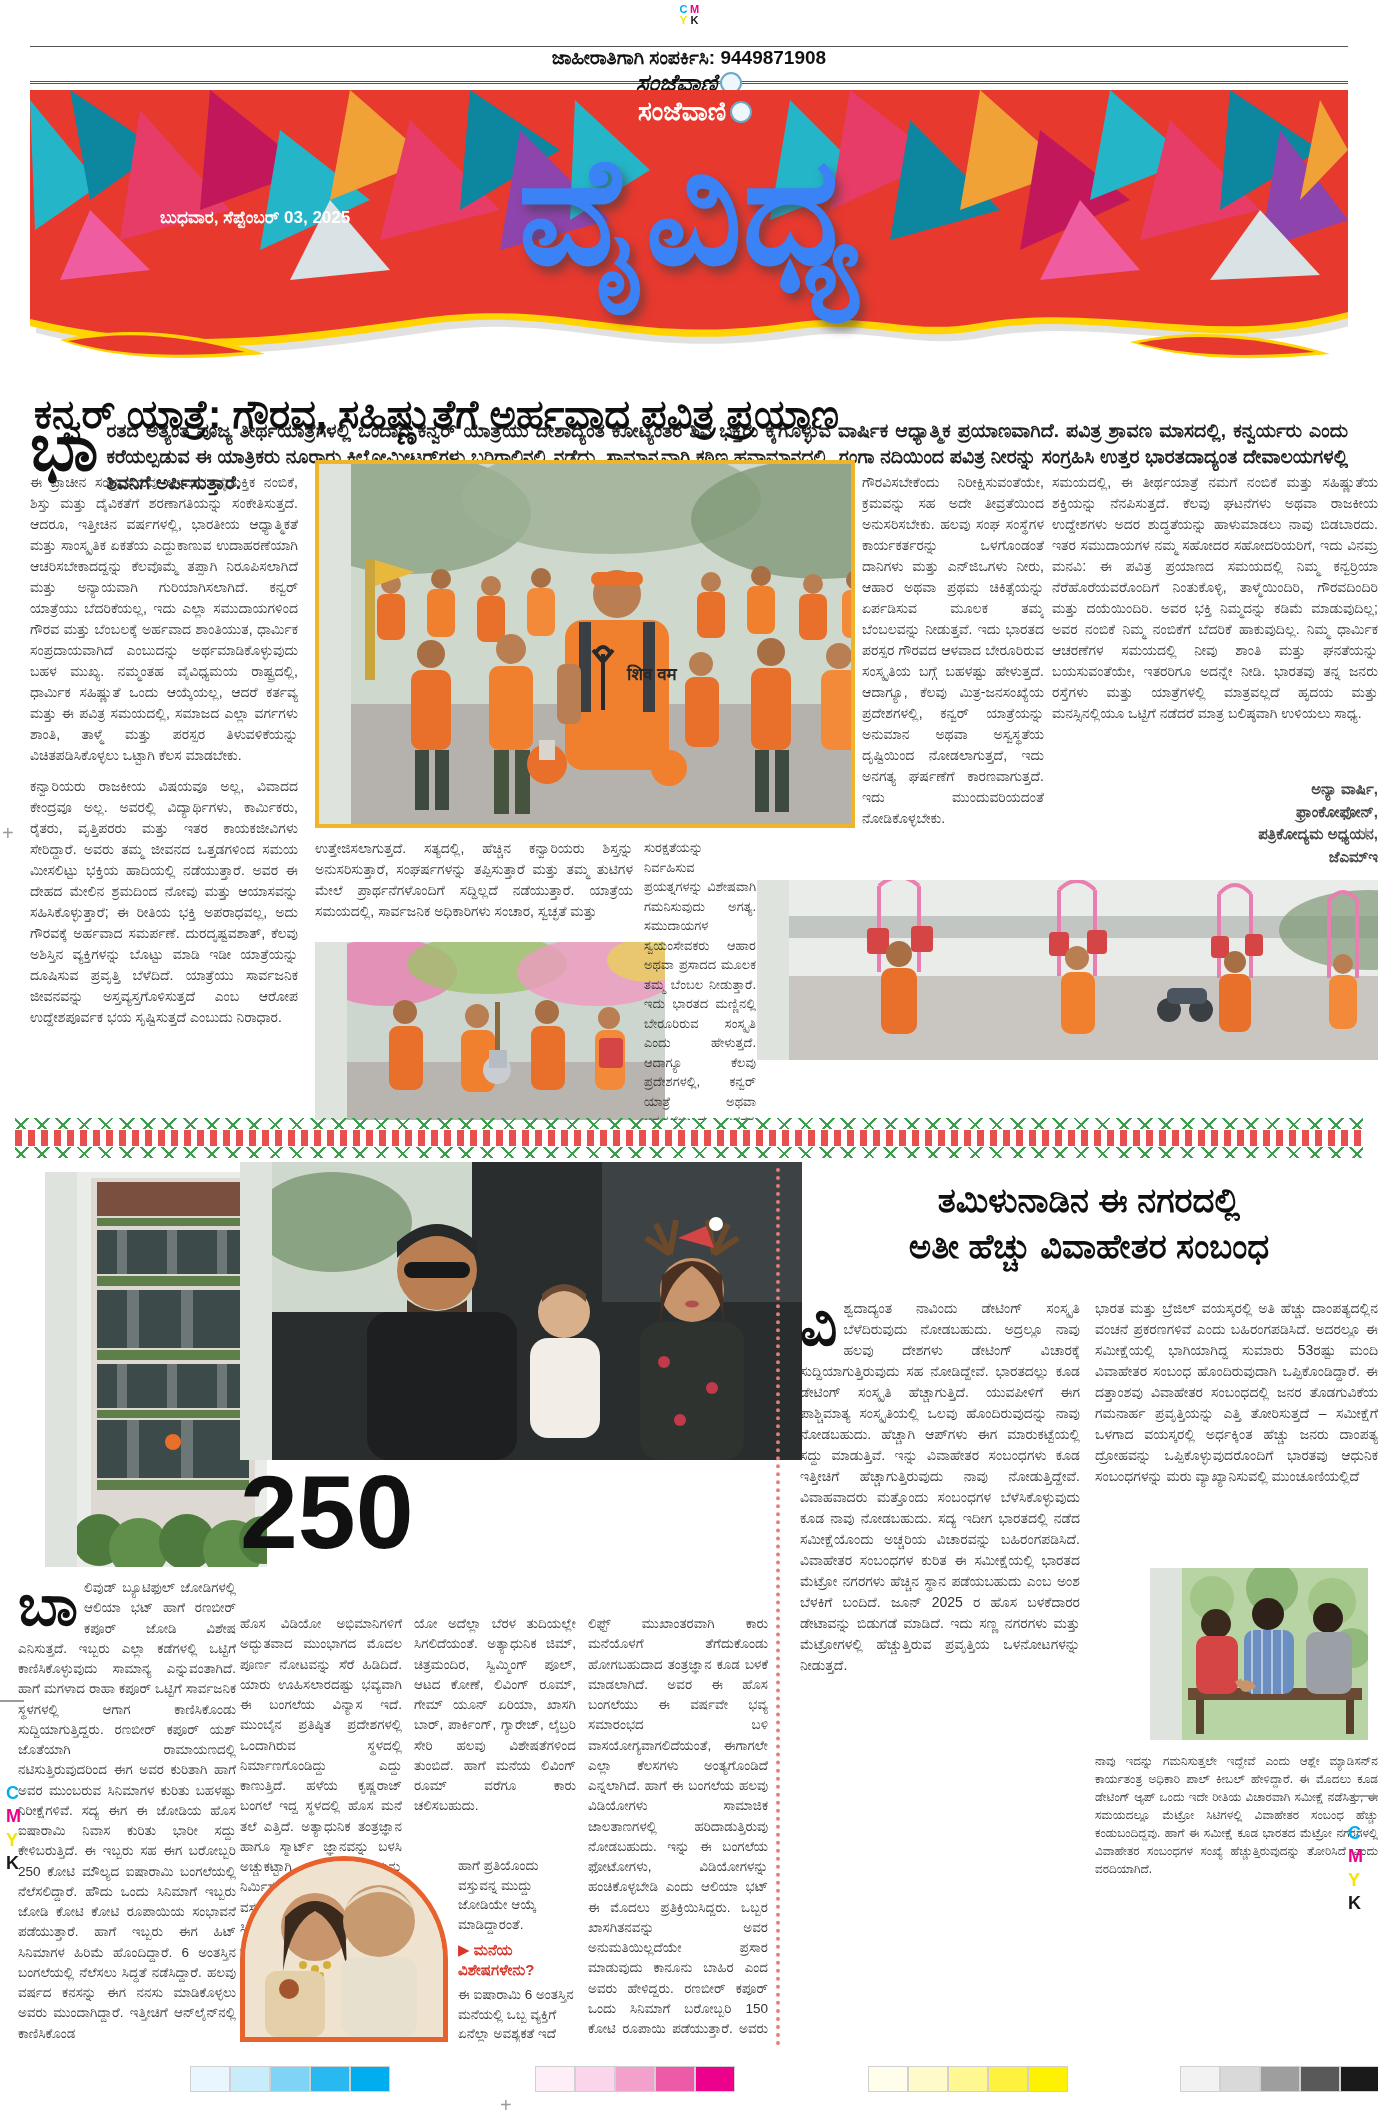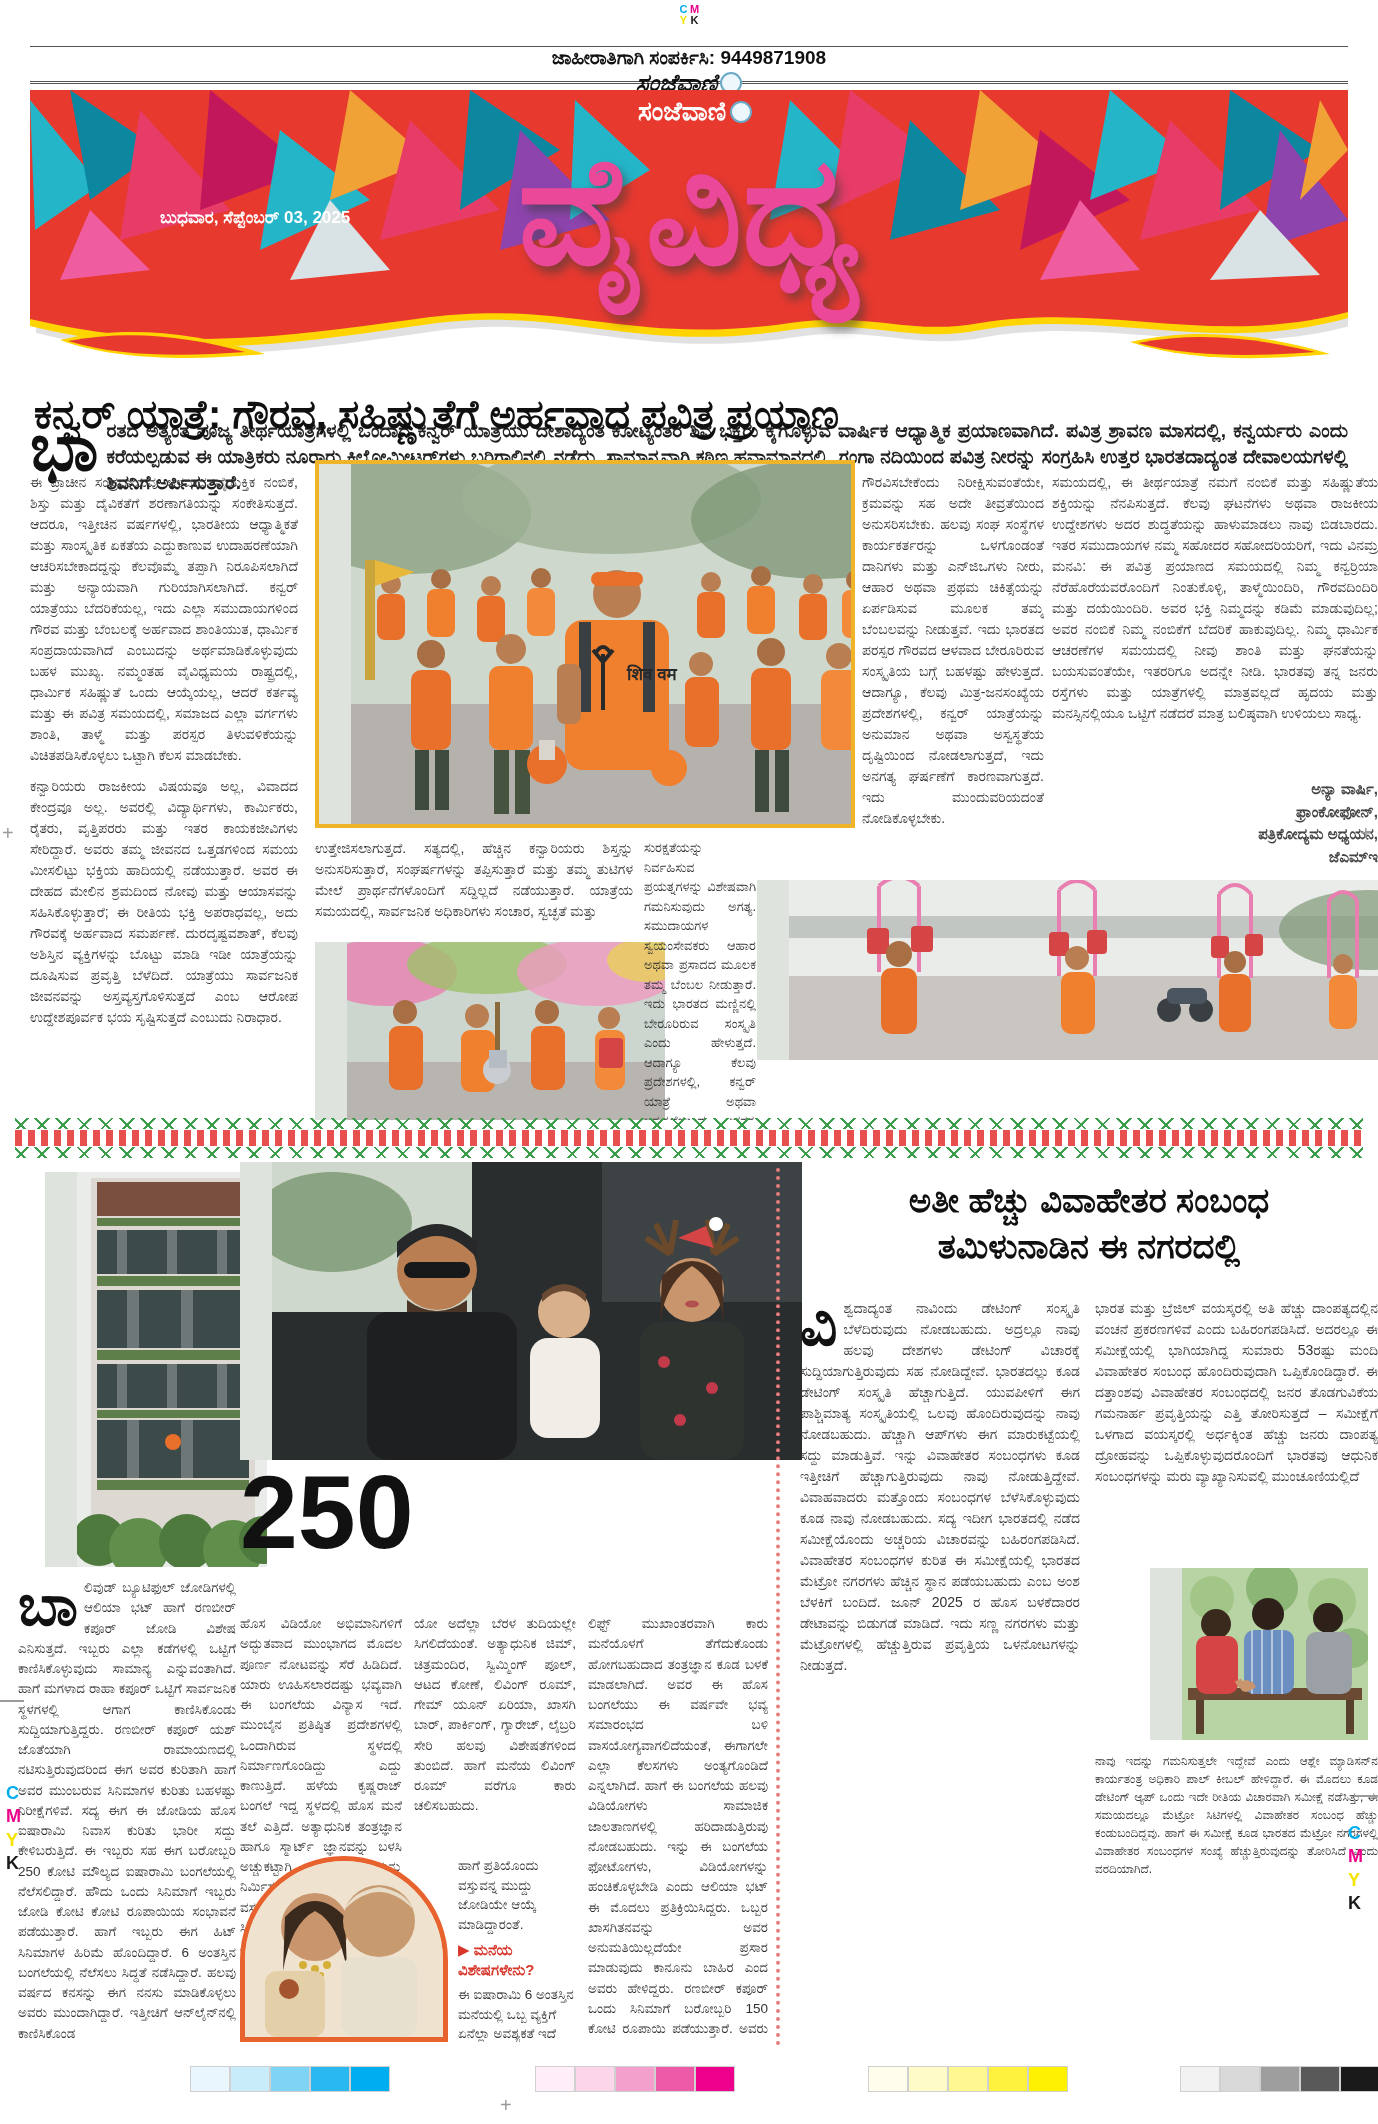--- a/index.html
+++ b/index.html
@@ -14,21 +14,21 @@
   .topbar{left:30px;top:46px;width:1318px;height:38px;border-top:1.5px solid #555;border-bottom:3px double #555;
           display:flex;align-items:center;justify-content:space-between;padding:0 6px;box-sizing:border-box;flex-direction:column;}
   .topbar .tl{font-size:19px;font-weight:900;color:#111;}
   .topbar .tc{font-size:24px;font-weight:900;font-style:italic;color:#111;display:flex;align-items:center;gap:3px;}
   .topbar .tr{font-size:20px;font-weight:900;color:#111;}
   .dove{display:inline-block;width:18px;height:18px;border-radius:50%;background:#eef7fb;border:2px solid #6aa9c8;}
   
   .masthead{left:30px;top:90px;width:1318px;height:212px;background:#e8392f;overflow:hidden;}
   .m-logo{left:595px;top:96px;width:200px;text-align:center;color:#fff;font-weight:900;font-size:26px;display:flex;align-items:center;justify-content:center;gap:4px;z-index:6;}
   .m-date{left:160px;top:208px;color:#fff;font-weight:bold;font-size:17px;z-index:6;}
-  .m-title{left:0;top:128px;width:1378px;text-align:center;color:#ec4899;font-weight:900;font-size:150px;line-height:1.1;
+  .m-title{left:0;top:128px;width:1378px;text-align:center;color:#3b82f6;font-weight:900;font-size:150px;line-height:1.1;
            z-index:5;text-shadow:5px 7px 10px rgba(60,60,60,.55);font-family:"DejaVu Serif","Liberation Serif",serif;}
   .flame{left:30px;top:300px;width:1318px;height:62px;z-index:2;}
   
   .h1{left:34px;top:366px;width:1310px;font-size:40px;font-weight:900;color:#101010;line-height:1.05;z-index:7;}
   .lead{left:30px;top:418px;width:1318px;font-size:19px;font-weight:bold;color:#222;text-align:justify;line-height:1.38;}
   .lead .dc{float:left;font-size:66px;font-weight:900;line-height:.78;padding:4px 8px 0 0;color:#111;}
   
   .story1{left:30px;top:460px;width:1348px;height:660px;}
   .bodytxt{font-size:14px;line-height:1.5;text-align:justify;color:#333;overflow:hidden;}
   .photo{overflow:hidden;background:#dfe3de;padding-left:32px;}
@@ -405,22 +405,22 @@
 
   <div class="abs note" style="left:458px;top:1856px;width:118px;height:186px;overflow:hidden;">
     <p style="margin:0 0 6px 0;">ಹಾಗೆ ಪ್ರತಿಯೊಂದು ವಸ್ತುವನ್ನ ಮುದ್ದು ಜೋಡಿಯೇ ಆಯ್ಕೆ ಮಾಡಿದ್ದಾರಂತೆ.</p>
     <div class="subhead"><span>▶</span> <span>ಮನೆಯ ವಿಶೇಷಗಳೇನು?</span></div>
     <p style="margin:6px 0 0 0;">ಈ ಐಷಾರಾಮಿ 6 ಅಂತಸ್ತಿನ ಮನೆಯಲ್ಲಿ ಒಬ್ಬ ವ್ಯಕ್ತಿಗೆ ಏನೆಲ್ಲಾ ಅವಶ್ಯಕತೆ ಇದೆ ಇದೆ–</p>
   </div>
 
   <div class="abs vdiv"></div>
 
   <div class="abs s3-h" style="left:800px;top:1178px;width:578px;">
+    <div>ತಮಿಳುನಾಡಿನ ಈ ನಗರದಲ್ಲಿ</div>
     <div>ಅತೀ ಹೆಚ್ಚು ವಿವಾಹೇತರ ಸಂಬಂಧ</div>
-    <div>ತಮಿಳುನಾಡಿನ ಈ ನಗರದಲ್ಲಿ</div>
   </div>
 
   <div class="abs bodytxt" style="left:800px;top:1298px;width:280px;height:744px;font-size:14px;">
     <span class="dc2">ವಿ</span><span>ಶ್ವದಾದ್ಯಂತ ನಾವಿಂದು ಡೇಟಿಂಗ್ ಸಂಸ್ಕೃತಿ ಬೆಳೆದಿರುವುದು ನೋಡಬಹುದು. ಅದ್ರಲ್ಲೂ ನಾವು ಹಲವು ದೇಶಗಳು ಡೇಟಿಂಗ್ ವಿಚಾರಕ್ಕೆ ಸುದ್ದಿಯಾಗುತ್ತಿರುವುದು ಸಹ ನೋಡಿದ್ದೇವೆ. ಭಾರತದಲ್ಲು ಕೂಡ ಡೇಟಿಂಗ್ ಸಂಸ್ಕೃತಿ ಹೆಚ್ಚಾಗುತ್ತಿದೆ. ಯುವಪೀಳಿಗೆ ಈಗ ಪಾಶ್ಚಿಮಾತ್ಯ ಸಂಸ್ಕೃತಿಯಲ್ಲಿ ಒಲವು ಹೊಂದಿರುವುದನ್ನು ನಾವು ನೋಡಬಹುದು. ಹೆಚ್ಚಾಗಿ ಆಪ್‌ಗಳು ಈಗ ಮಾರುಕಟ್ಟೆಯಲ್ಲಿ ಸದ್ದು ಮಾಡುತ್ತಿವೆ. ಇನ್ನು ವಿವಾಹೇತರ ಸಂಬಂಧಗಳು ಕೂಡ ಇತ್ತೀಚಿಗೆ ಹೆಚ್ಚಾಗುತ್ತಿರುವುದು ನಾವು ನೋಡುತ್ತಿದ್ದೇವೆ. ವಿವಾಹವಾದರು ಮತ್ತೊಂದು ಸಂಬಂಧಗಳ ಬೆಳೆಸಿಕೊಳ್ಳುವುದು ಕೂಡ ನಾವು ನೋಡಬಹುದು. ಸದ್ಯ ಇದೀಗ ಭಾರತದಲ್ಲಿ ನಡೆದ ಸಮೀಕ್ಷೆಯೊಂದು ಅಚ್ಚರಿಯ ವಿಚಾರವನ್ನು ಬಹಿರಂಗಪಡಿಸಿದೆ. ವಿವಾಹೇತರ ಸಂಬಂಧಗಳ ಕುರಿತ ಈ ಸಮೀಕ್ಷೆಯಲ್ಲಿ ಭಾರತದ ಮೆಟ್ರೋ ನಗರಗಳು ಹೆಚ್ಚಿನ ಸ್ಥಾನ ಪಡೆಯಬಹುದು ಎಂಬ ಅಂಶ ಬೆಳಕಿಗೆ ಬಂದಿದೆ. ಜೂನ್ 2025 ರ ಹೊಸ ಬಳಕೆದಾರರ ಡೇಟಾವನ್ನು ಬಿಡುಗಡೆ ಮಾಡಿದೆ. ಇದು ಸಣ್ಣ ನಗರಗಳು ಮತ್ತು ಮೆಟ್ರೋಗಳಲ್ಲಿ ಹೆಚ್ಚುತ್ತಿರುವ ಪ್ರವೃತ್ತಿಯ ಒಳನೋಟಗಳನ್ನು ನೀಡುತ್ತದೆ.</span>
   </div>
 
   <div class="abs bodytxt" style="left:1095px;top:1298px;width:283px;height:260px;font-size:14px;">
     <p style="margin:0;">ಭಾರತ ಮತ್ತು ಬ್ರೆಜಿಲ್ ವಯಸ್ಕರಲ್ಲಿ ಅತಿ ಹೆಚ್ಚು ದಾಂಪತ್ಯದಲ್ಲಿನ ವಂಚನೆ ಪ್ರಕರಣಗಳಿವೆ ಎಂದು ಬಹಿರಂಗಪಡಿಸಿದೆ. ಅದರಲ್ಲೂ ಈ ಸಮೀಕ್ಷೆಯಲ್ಲಿ ಭಾಗಿಯಾಗಿದ್ದ ಸುಮಾರು 53ರಷ್ಟು ಮಂದಿ ವಿವಾಹೇತರ ಸಂಬಂಧ ಹೊಂದಿರುವುದಾಗಿ ಒಪ್ಪಿಕೊಂಡಿದ್ದಾರೆ. ಈ ದತ್ತಾಂಶವು ವಿವಾಹೇತರ ಸಂಬಂಧದಲ್ಲಿ ಜನರ ತೊಡಗುವಿಕೆಯ ಗಮನಾರ್ಹ ಪ್ರವೃತ್ತಿಯನ್ನು ಎತ್ತಿ ತೋರಿಸುತ್ತದೆ – ಸಮೀಕ್ಷೆಗೆ ಒಳಗಾದ ವಯಸ್ಕರಲ್ಲಿ ಅರ್ಧಕ್ಕಿಂತ ಹೆಚ್ಚು ಜನರು ದಾಂಪತ್ಯ ದ್ರೋಹವನ್ನು ಒಪ್ಪಿಕೊಳ್ಳುವುದರೊಂದಿಗೆ ಭಾರತವು ಆಧುನಿಕ ಸಂಬಂಧಗಳನ್ನು ಮರು ವ್ಯಾಖ್ಯಾನಿಸುವಲ್ಲಿ ಮುಂಚೂಣಿಯಲ್ಲಿದೆ</p>
   </div>
 

